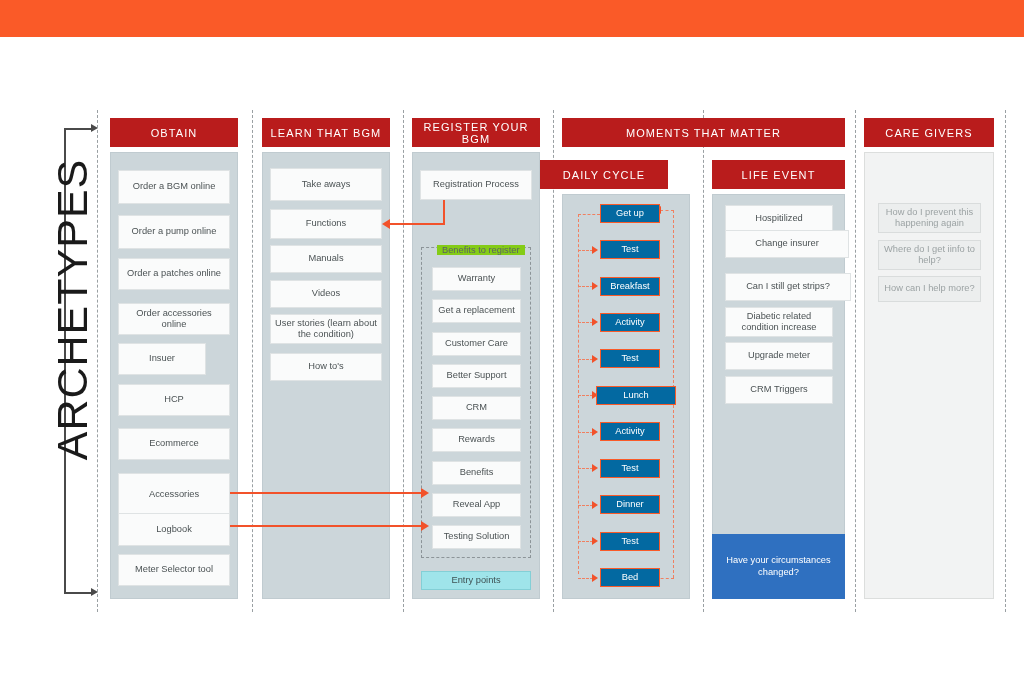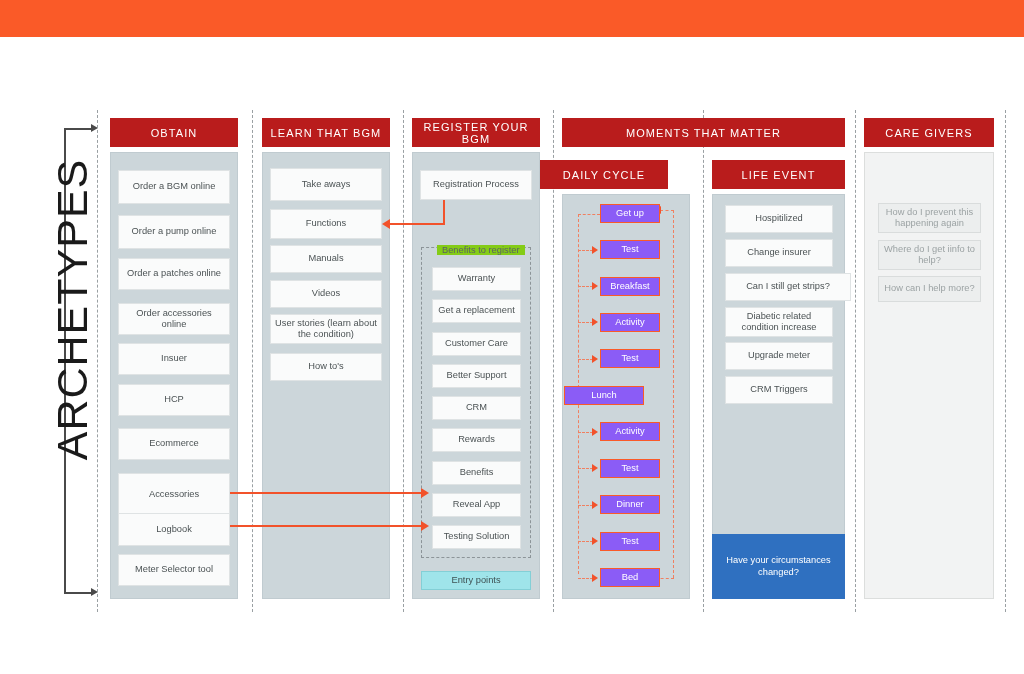--- a/index.html
+++ b/index.html
@@ -84,21 +84,21 @@
     text-align:center;
     line-height:11.5px;
     padding:0 4px;
   }
   .node.ghost{
     background:#eceeee;
     border:1px solid #d9dcdc;
     color:#9ca3a4;
   }
   .node.orange{
-    background:#8b5cf6;
+    background:#0369a1;
     border:1px solid #fa5a28;
     color:#ffffff;
     font-size:9.3px;
   }
   .node.cyan{
     background:#9fe4ea;
     border:1px solid #83cfd6;
     color:#3f5254;
   }
   .node.blue{
@@ -174,21 +174,21 @@
 <div class="col-sep" style="left:703px"></div>
 <div class="col-sep" style="left:855px"></div>
 <div class="col-sep" style="left:1005px"></div>
 
 <div class="col-header" style="left:110px; top:118px; width:128px">OBTAIN</div>
 <div class="col-body" style="left:110px; top:152px; width:128px; height:447px"></div>
 <div class="node" style="left:118px; top:170px; width:112px; height:34px">Order a BGM online</div>
 <div class="node" style="left:118px; top:215px; width:112px; height:34px">Order a pump online</div>
 <div class="node" style="left:118px; top:258px; width:112px; height:32px">Order a patches online</div>
 <div class="node" style="left:118px; top:303px; width:112px; height:32px">Order accessories online</div>
-<div class="node" style="left:118px; top:343px; width:112px; height:32px">Insuer</div>
+<div class="node" style="left:118px; top:343px; width:88px; height:32px">Insuer</div>
 <div class="node" style="left:118px; top:384px; width:112px; height:32px">HCP</div>
 <div class="node" style="left:118px; top:428px; width:112px; height:32px">Ecommerce</div>
 <div class="node" style="left:118px; top:473px; width:112px; height:44px">Accessories</div>
 <div class="node" style="left:118px; top:513px; width:112px; height:33px">Logbook</div>
 <div class="node" style="left:118px; top:554px; width:112px; height:32px">Meter Selector tool</div>
 
 <div class="col-header" style="left:262px; top:118px; width:128px">LEARN THAT BGM</div>
 <div class="col-body" style="left:262px; top:152px; width:128px; height:447px"></div>
 <div class="node" style="left:270px; top:168px; width:112px; height:33px">Take aways</div>
 <div class="node" style="left:270px; top:209px; width:112px; height:30px">Functions</div>
@@ -248,31 +248,31 @@
 <div class="dline-h" style="left:578px; top:541px; width:15px"></div>
 <div class="darrow-right" style="left:592px; top:537px"></div>
 <div class="dline-h" style="left:578px; top:578px; width:15px"></div>
 <div class="darrow-right" style="left:592px; top:574px"></div>
 
 <div class="node orange" style="left:600px; top:204px; width:60px; height:19px">Get up</div>
 <div class="node orange" style="left:600px; top:240px; width:60px; height:19px">Test</div>
 <div class="node orange" style="left:600px; top:277px; width:60px; height:19px">Breakfast</div>
 <div class="node orange" style="left:600px; top:313px; width:60px; height:19px">Activity</div>
 <div class="node orange" style="left:600px; top:349px; width:60px; height:19px">Test</div>
-<div class="node orange" style="left:564px; top:386px; width:80px; height:19px">Lunch</div>
+<div class="node orange" style="left:596px; top:386px; width:80px; height:19px">Lunch</div>
 <div class="node orange" style="left:600px; top:422px; width:60px; height:19px">Activity</div>
 <div class="node orange" style="left:600px; top:459px; width:60px; height:19px">Test</div>
 <div class="node orange" style="left:600px; top:495px; width:60px; height:19px">Dinner</div>
 <div class="node orange" style="left:600px; top:532px; width:60px; height:19px">Test</div>
 <div class="node orange" style="left:600px; top:568px; width:60px; height:19px">Bed</div>
 
 <div class="col-header" style="left:712px; top:160px; width:133px">LIFE EVENT</div>
 <div class="col-body" style="left:712px; top:194px; width:133px; height:405px"></div>
 <div class="node" style="left:725px; top:205px; width:108px; height:28px">Hospitilized</div>
-<div class="node" style="left:725px; top:239px; width:108px; height:28px">Change insurer</div>
+<div class="node" style="left:725px; top:230px; width:124px; height:28px">Change insurer</div>
 <div class="node" style="left:725px; top:273px; width:126px; height:28px">Can I still get strips?</div>
 <div class="node" style="left:725px; top:307px; width:108px; height:30px">Diabetic related condition increase</div>
 <div class="node" style="left:725px; top:342px; width:108px; height:28px">Upgrade meter</div>
 <div class="node" style="left:725px; top:376px; width:108px; height:28px">CRM Triggers</div>
 <div class="node blue" style="left:712px; top:534px; width:133px; height:65px">Have your circumstances changed?</div>
 
 <div class="col-header" style="left:864px; top:118px; width:130px">CARE GIVERS</div>
 <div class="col-body plain" style="left:864px; top:152px; width:130px; height:447px"></div>
 <div class="node ghost" style="left:878px; top:203px; width:103px; height:30px">How do I prevent this happening again</div>
 <div class="node ghost" style="left:878px; top:240px; width:103px; height:30px">Where do I get iinfo to help?</div>

